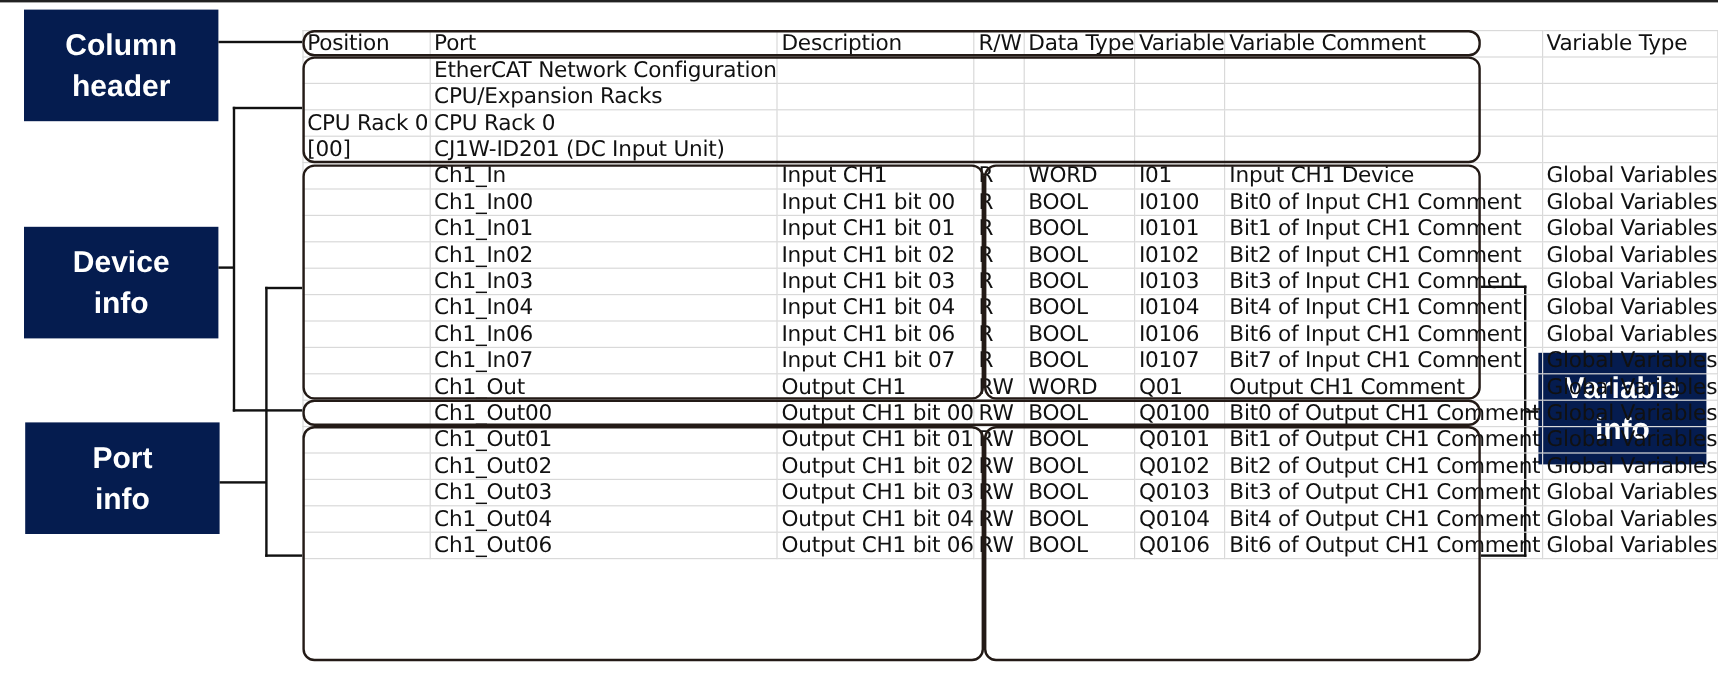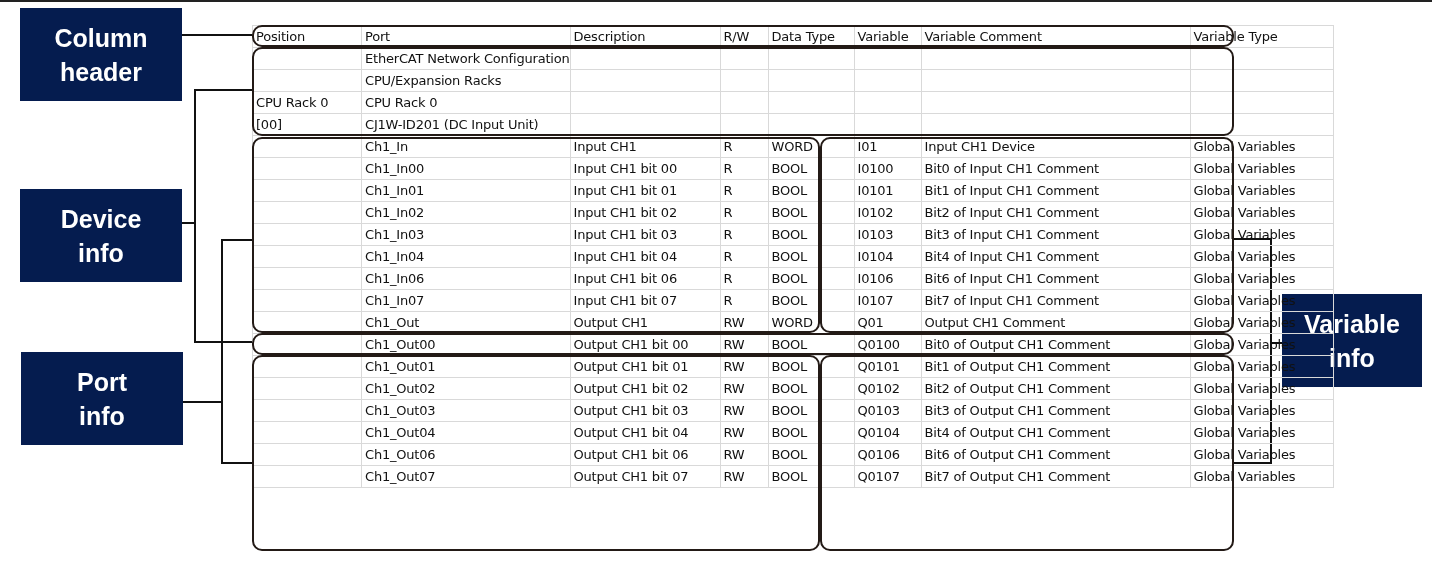--- a/index.html
+++ b/index.html
@@ -1,20 +1,20 @@
 <!DOCTYPE html>
 <html><head>
 <meta charset="utf-8">
 <style>
   html, body { margin:0; padding:0; background:#ffffff; }
   body { width:1432px; height:582px; position:relative; overflow:hidden; font-family:"DejaVu Sans", sans-serif; }
   .topline { position:absolute; left:0; top:0; width:1432px; height:2px; background:#222; }
   .label-box { position:absolute; background:#051c4f; color:#fff; font-family:"Liberation Sans", sans-serif; font-weight:bold; font-size:25px; line-height:34px; text-align:right; display:flex; align-items:center; justify-content:center; flex-direction:column; }
   .line { position:absolute; background:#111; }
-  table.grid { position:absolute; left:252px; top:25px; border-collapse:collapse; table-layout:fixed; font-family:"DejaVu Sans", sans-serif; font-size:13px; color:#111;border-radius:21px; }
+  table.grid { position:absolute; left:252px; top:25px; border-collapse:collapse; table-layout:fixed; font-family:"DejaVu Sans", sans-serif; font-size:18px; color:#111;border-radius:21px; }
   table.grid td { border:1px solid #d9d9d9; height:21px; padding:0 0 0 3px; white-space:nowrap; overflow:visible; line-height:21px; letter-spacing:-0.2px; }
   .bracket { position:absolute; border:2px solid #231a16; border-radius:10px; pointer-events:none; box-sizing:border-box; }
 </style>
 </head>
 <body>
 
 <div class="topline"></div>
 
 <div class="label-box" style="left:20px;top:8px;width:162px;height:93px;">
   <span>Column</span>
@@ -257,30 +257,20 @@
       <tr>
         <td></td>
         <td>Ch1_Out06</td>
         <td>Output CH1  bit 06</td>
         <td>RW</td>
         <td>BOOL</td>
         <td>Q0106</td>
         <td>Bit6 of Output CH1 Comment</td>
         <td>Global Variables</td>
       </tr>
-      <tr>
-        <td></td>
-        <td>Ch1_Out07</td>
-        <td>Output CH1  bit 07</td>
-        <td>RW</td>
-        <td>BOOL</td>
-        <td>Q0107</td>
-        <td>Bit7 of Output CH1 Comment</td>
-        <td>Global Variables</td>
-      </tr>
     </tbody>
 </table>
 
 <div class="bracket" style="left:252px;top:25px;width:982px;height:22px;"></div>
 <div class="bracket" style="left:252px;top:47px;width:982px;height:89px;"></div>
 <div class="bracket" style="left:252px;top:137px;width:568px;height:196px;"></div>
 <div class="bracket" style="left:820px;top:137px;width:414px;height:196px;"></div>
 <div class="bracket" style="left:252px;top:333px;width:982px;height:22px;"></div>
 <div class="bracket" style="left:252px;top:355px;width:568px;height:196px;"></div>
 <div class="bracket" style="left:820px;top:355px;width:414px;height:196px;"></div>

